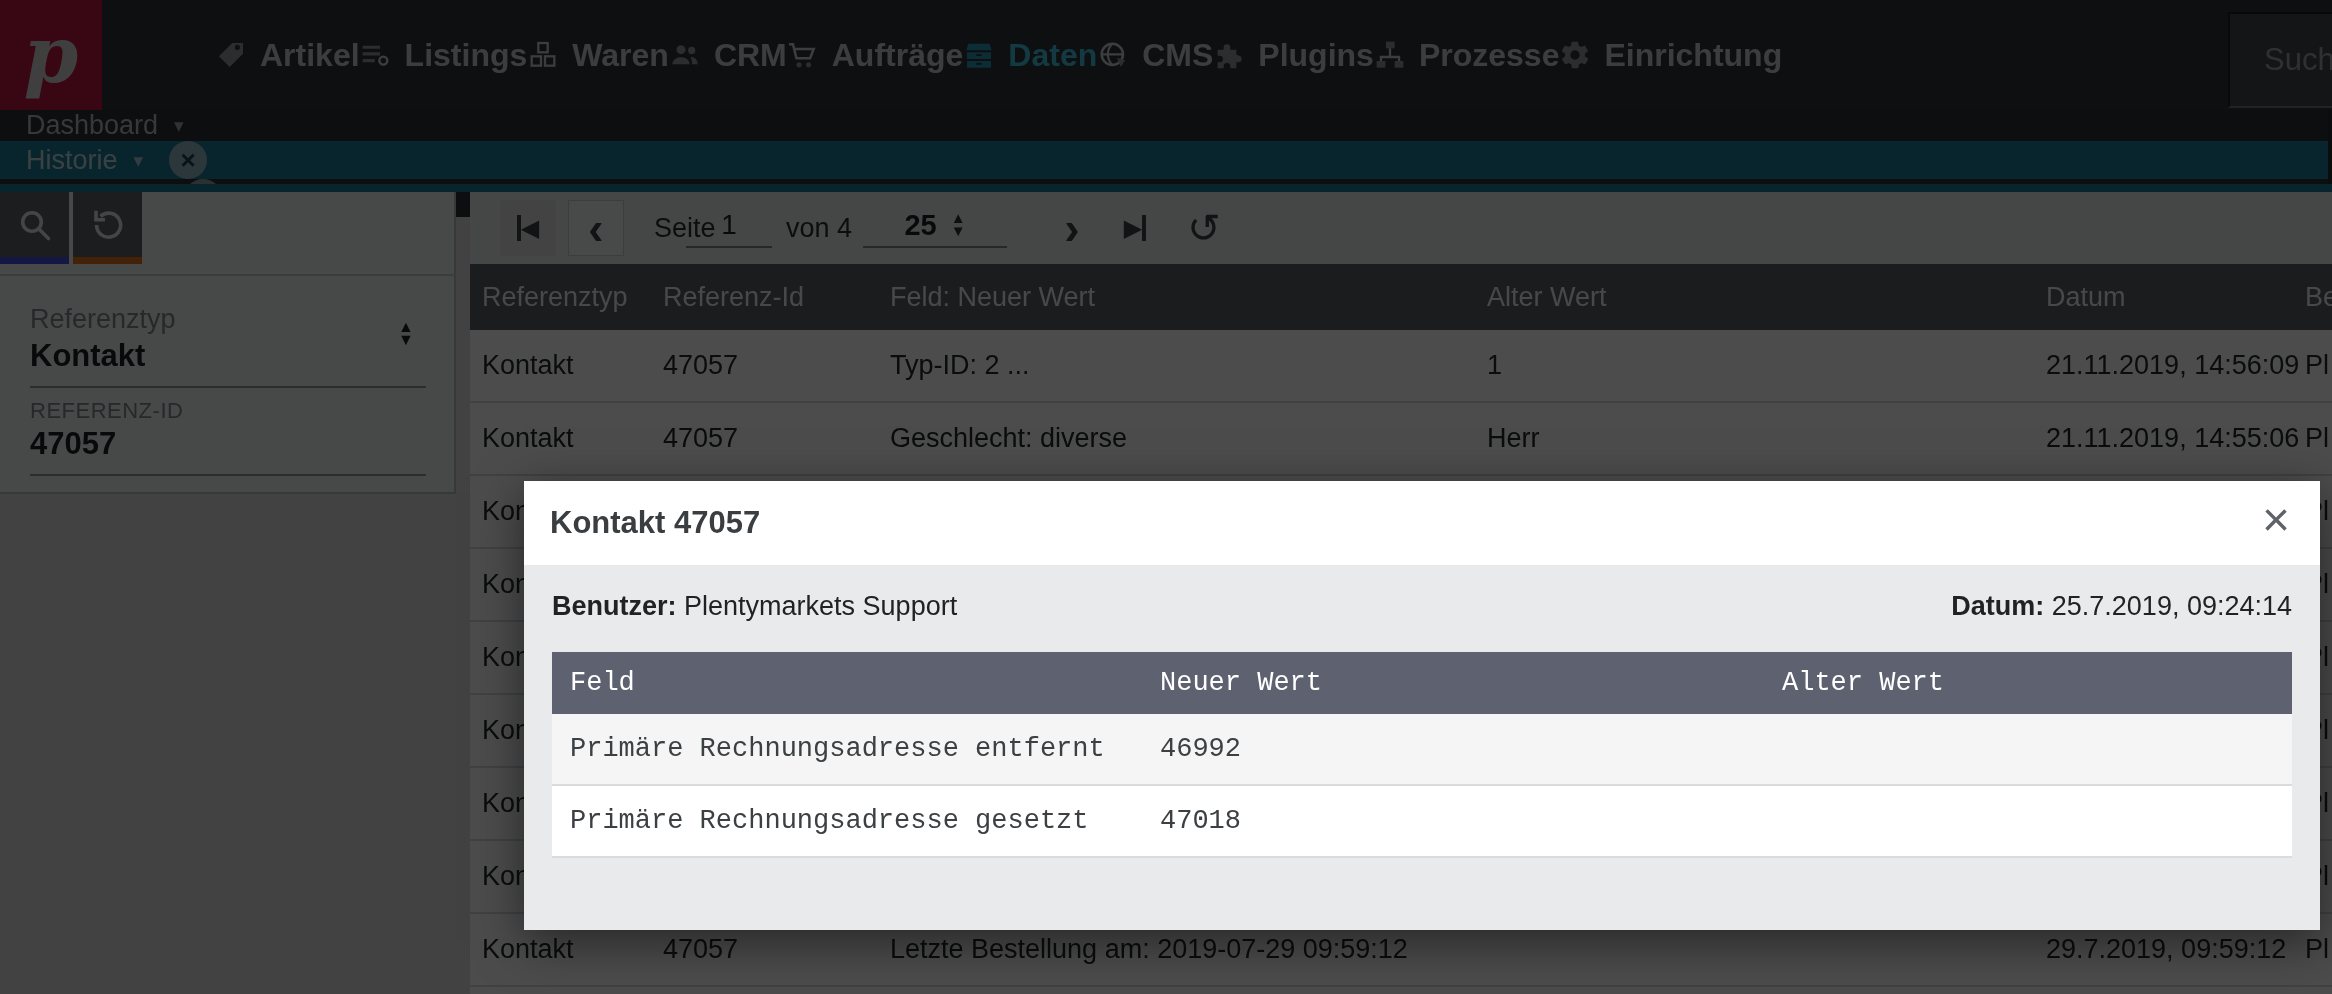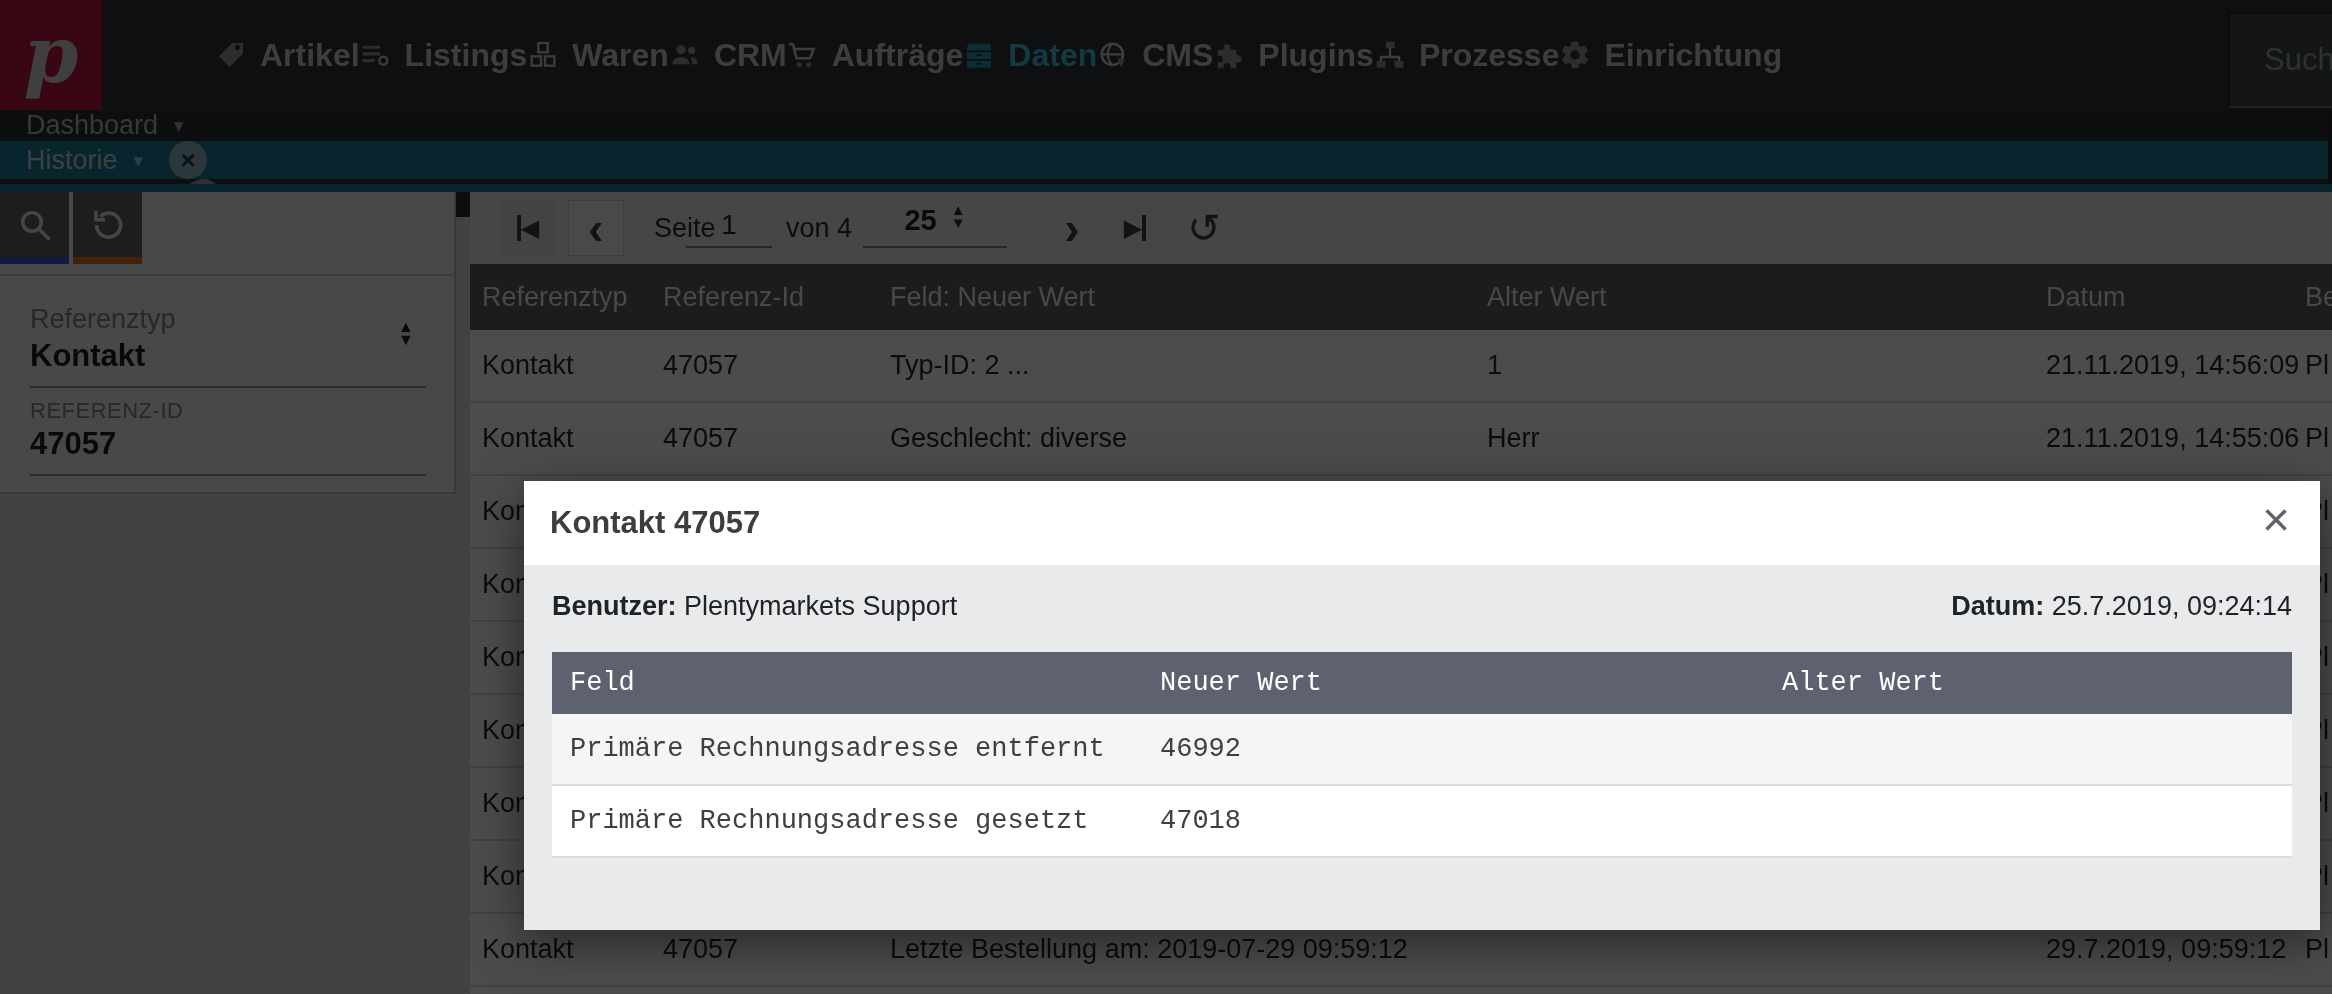--- a/index.html
+++ b/index.html
@@ -55,21 +55,21 @@
   .tbtn.boxed1 { left:30px; background:#dfe1e3; }
   .tbtn.boxed2 { left:98px; background:#f2f3f4; border:1px solid #c8cbcd; }
   .tri { font-size:24px; line-height:1; }
   .vbar { width:4px; height:26px; background:currentColor; }
   .chev { font-size:46px; line-height:1; font-weight:bold; color:#3c4245; }
   .tlabel { position:absolute; top:0; height:72px; display:flex; align-items:center; font-size:27px; color:#2b2f31; }
   .pageinput { position:absolute; left:216px; top:12px; width:86px; height:44px; border:0; outline:0;
                background:transparent; border-bottom:2px solid #7d8386; text-align:center;
                font-size:28px; color:#1d2123; font-family:"Liberation Sans",sans-serif; }
   .perpage { position:absolute; left:393px; top:12px; width:144px; height:44px; border-bottom:2px solid #7d8386;
-             display:flex; align-items:flex-start; justify-content:center; gap:14px; cursor:pointer; }
+             display:flex; align-items:center; justify-content:center; gap:14px; cursor:pointer; }
   .perpage .num { font-size:29px; font-weight:bold; color:#1d2123; }
   .spin { display:flex; flex-direction:column; font-size:15px; line-height:0.85; color:#2c3134; }
   .tbtn.next { left:574px; } .tbtn.last { left:637px; } .tbtn.refresh { left:706px; }
   .refresh span { font-size:40px; color:#3c4245; }
 
   
   .thead { position:absolute; left:470px; top:264px; width:1862px; height:66px; background:#5a5e63; z-index:1; }
   .thead .c { color:#eef0f1; font-size:27px; top:0; height:66px; display:flex; align-items:center; }
   .tbody { position:absolute; left:470px; top:330px; width:1862px; height:664px; z-index:1; overflow:hidden; }
   .trow { position:relative; width:1862px; height:73px; background:#ffffff; border-bottom:2px solid #d8dbdc; }

